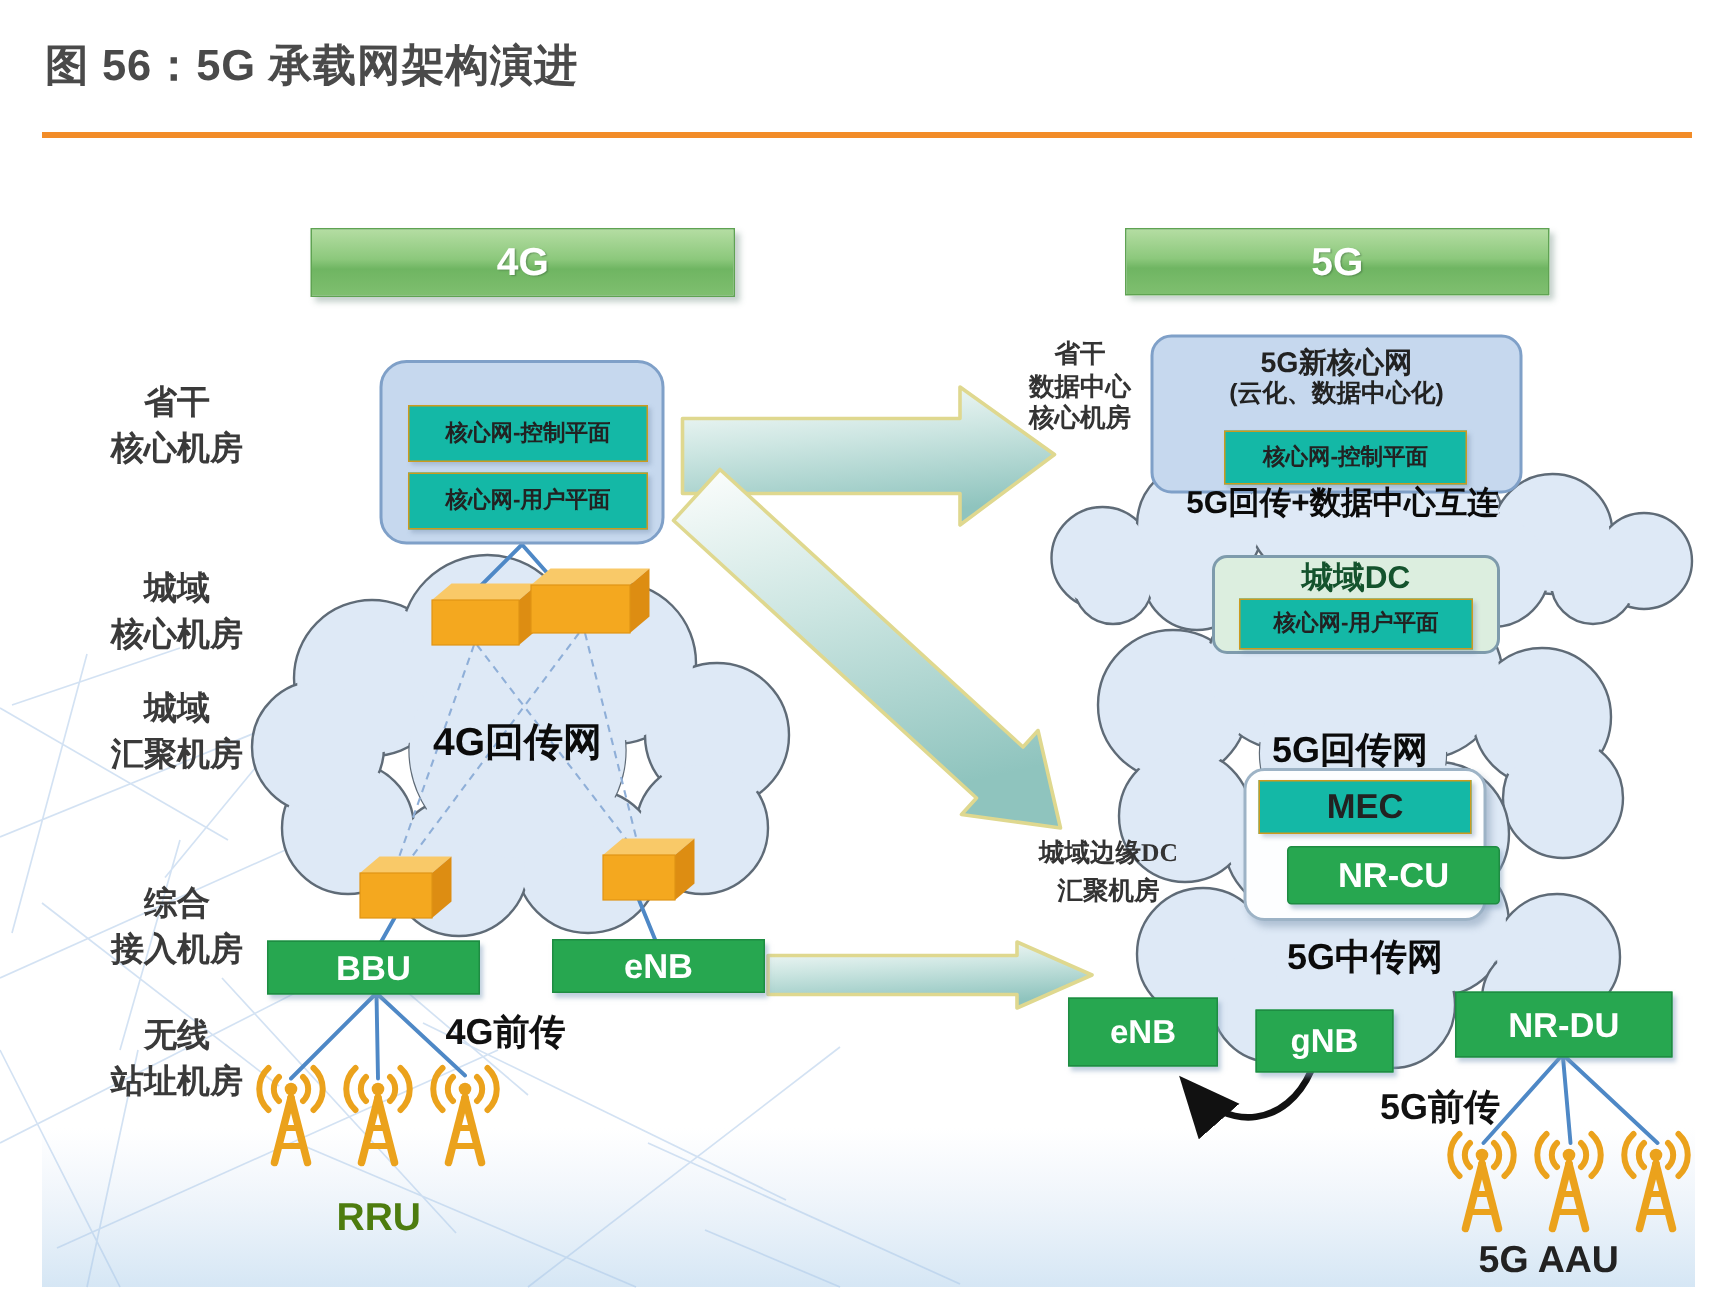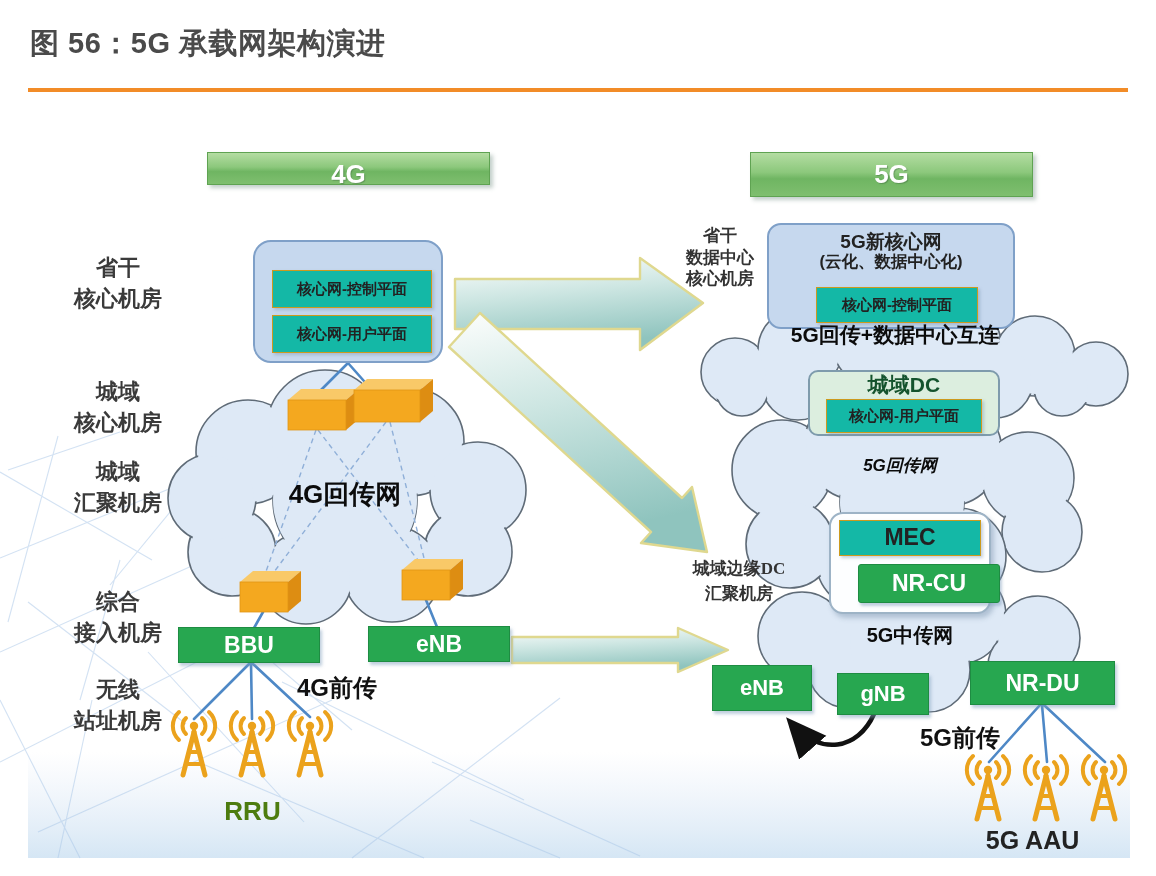--- a/index.html
+++ b/index.html
@@ -232,21 +232,21 @@
     <g>
       <use href="#ant" transform="translate(988,792)"></use>
       <use href="#ant" transform="translate(1046,792)"></use>
       <use href="#ant" transform="translate(1104,792)"></use>
     </g>
   </svg>
 
   <div class="abs fig-title" style="left:30px;top:24px;">图 56：5G 承载网架构演进</div>
   <div class="abs rule" style="left:28px;top:88px;width:1100px;height:4px;"></div>
 
-  <div class="abs green-bar" style="left:207px;top:152px;width:283px;height:33px;line-height:43px;">4G</div>
+  <div class="abs green-bar" style="left:207px;top:152px;width:283px;height:46px;line-height:43px;">4G</div>
   <div class="abs green-bar" style="left:750px;top:152px;width:283px;height:45px;line-height:43px;">5G</div>
 
   <div class="abs side-label" style="left:33px;top:252px;width:170px;">
     <div>省干</div>
     <div>核心机房</div>
   </div>
   <div class="abs side-label" style="left:33px;top:376px;width:170px;">
     <div>城域</div>
     <div>核心机房</div>
   </div>
@@ -284,32 +284,32 @@
   <div class="abs ctr" style="left:772px;top:229px;width:238px;font-weight:bold;font-size:19px;color:#222;">5G新核心网</div>
   <div class="abs ctr" style="left:772px;top:251px;width:238px;font-weight:bold;font-size:16.5px;color:#222;">(云化、数据中心化)</div>
   <div class="abs orange-box" style="left:816px;top:287px;width:162px;height:36px;font-size:15px;line-height:33px;">核心网-控制平面</div>
 
   <div class="abs cloud-label" style="left:762px;top:321px;width:266px;font-size:21px;">5G回传+数据中心互连</div>
 
   <div class="abs metro-box" style="left:808px;top:370px;width:192px;height:66px;border-radius:10px;"></div>
   <div class="abs ctr" style="left:812px;top:371px;width:184px;font-weight:bold;font-size:21px;color:#14532d;">城域DC</div>
   <div class="abs orange-box" style="left:826px;top:399px;width:156px;height:34px;font-size:15px;line-height:31px;">核心网-用户平面</div>
 
-  <div class="abs cloud-label" style="left:820px;top:454px;width:160px;font-size:17px;font-style:italic;">5G回传网</div>
+  <div class="abs cloud-label" style="left:820px;top:484px;width:160px;font-size:24px;">5G回传网</div>
 
   <div class="abs mec-panel" style="left:829px;top:512px;width:162px;height:102px;border-radius:14px;"></div>
   <div class="abs orange-box" style="left:839px;top:520px;width:142px;height:36px;font-size:23px;line-height:33px;">MEC</div>
   <div class="abs green-box" style="left:839px;top:564px;width:142px;height:39px;font-size:23px;line-height:37px;border-radius:3px;margin-left:19px;">NR-CU</div>
 
   <div class="abs small-serif" style="left:660px;top:556px;width:158px;line-height:25px;">
     <div>城域边缘DC</div>
     <div>汇聚机房</div>
   </div>
 
-  <div class="abs cloud-label" style="left:830px;top:622px;width:160px;font-size:20px;">5G中传网</div>
+  <div class="abs cloud-label" style="left:830px;top:622px;width:160px;font-size:24px;">5G中传网</div>
 
   <div class="abs green-box" style="left:712px;top:665px;width:100px;height:46px;font-size:22px;line-height:44px;">eNB</div>
   <div class="abs green-box" style="left:837px;top:673px;width:92px;height:42px;font-size:22px;line-height:40px;">gNB</div>
   <div class="abs green-box" style="left:970px;top:661px;width:145px;height:44px;font-size:23px;line-height:42px;">NR-DU</div>
   <div class="abs plain-label" style="left:900px;top:722px;width:120px;font-size:24px;">5G前传</div>
   <div class="abs ctr" style="left:970px;top:826px;width:125px;font-weight:600;font-size:25px;color:#222;">5G AAU</div>
 
 </div>
 
 </body></html>

